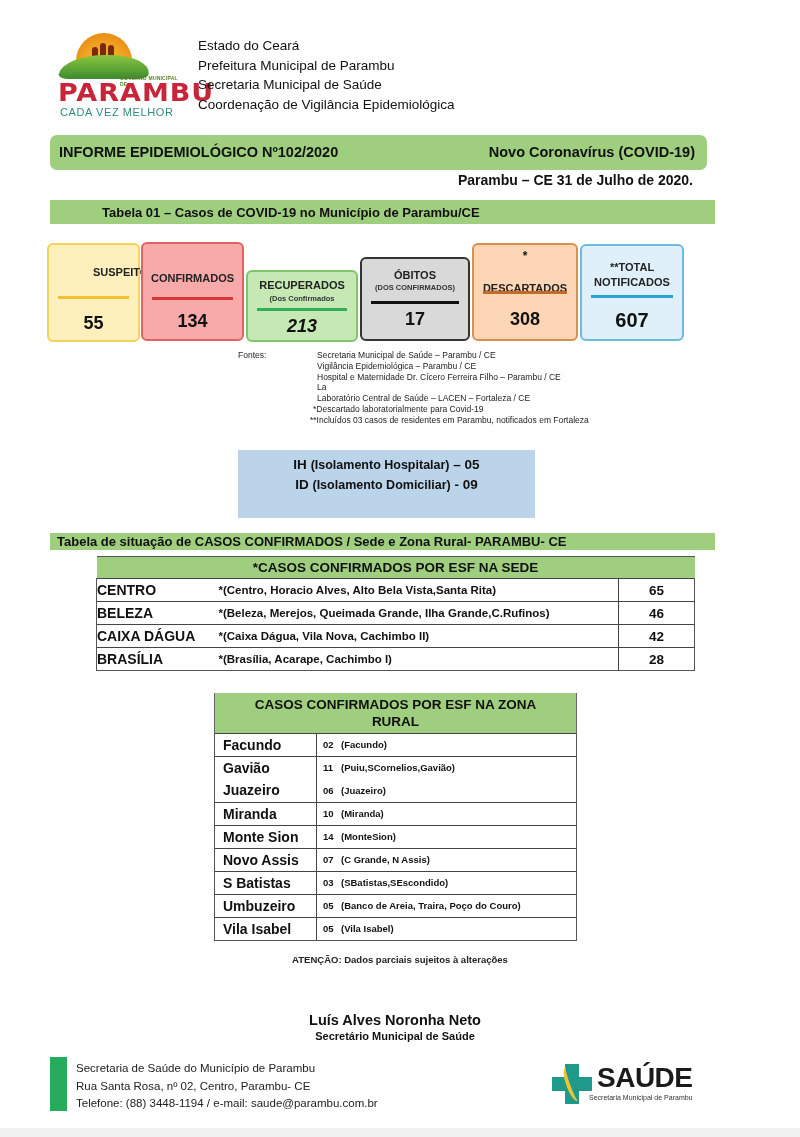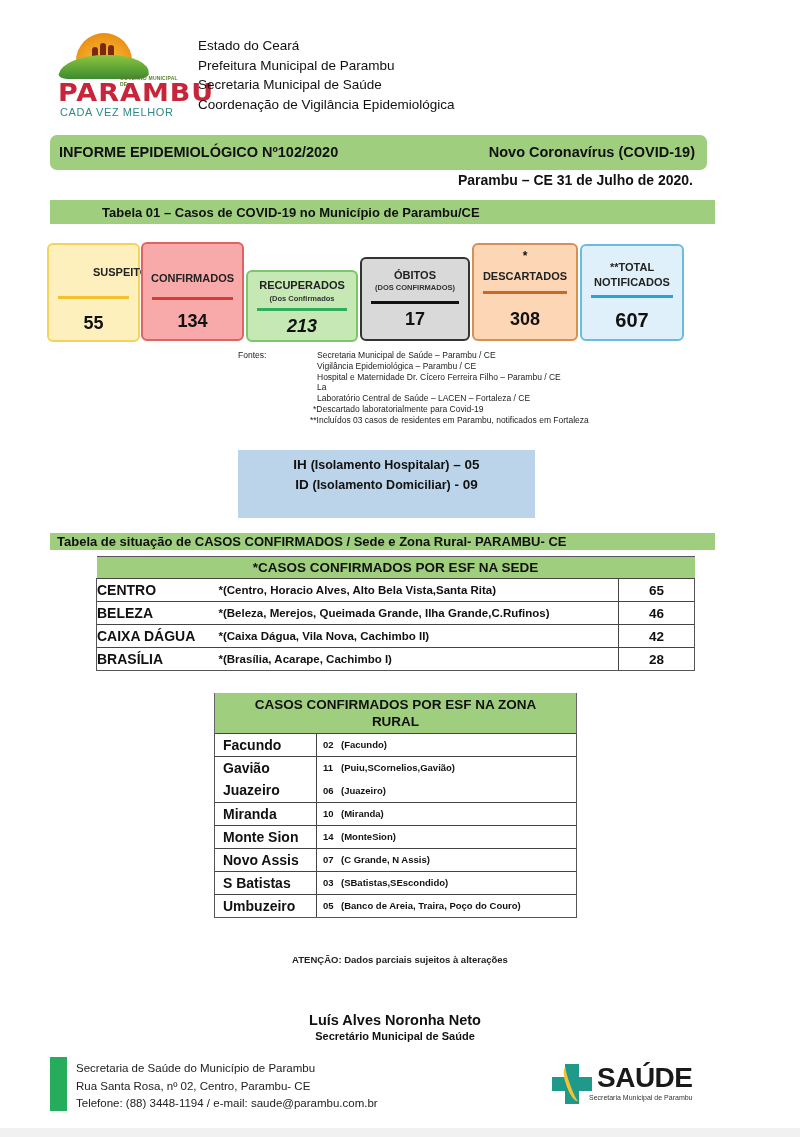--- a/index.html
+++ b/index.html
@@ -51,21 +51,21 @@
   .c-rec .val { top: 44px; font-style: italic; }
 
   .c-obi { left: 360px; top: 257px; width: 110px; height: 84px; background: #d9d9d9; border-color: #333; }
   .c-obi .lbl { margin-top: 10px; }
   .c-obi .sub { margin-top: 2px; }
   .c-obi .rule { top: 42px; background: #111; }
   .c-obi .val { top: 50px; }
 
   .c-desc { left: 472px; top: 243px; width: 106px; height: 98px; background: #fcd6b5; border-color: #d69053; }
   .c-desc .mark { margin-top: 5px; font-weight: bold; font-size: 12px; line-height: 12px; }
-  .c-desc .lbl { margin-top: 8px; }
+  .c-desc .lbl { margin-top: 20px; }
   .c-desc .rule { top: 46px; background: #c56a28; }
   .c-desc .val { top: 64px; }
 
   .c-tot { left: 580px; top: 244px; width: 104px; height: 97px; background: #dff0fa; border-color: #6bbbe0; }
   .c-tot .lbl { margin-top: 14px; line-height: 15px; }
   .c-tot .rule { top: 49px; background: #2aa3d6; }
   .c-tot .val { top: 63px; font-size: 20px; }
 
   
   .fontes-label { position: absolute; left: 238px; top: 350px; font-size: 8.5px; color: #222; }
@@ -289,20 +289,24 @@
       <td class="info"><span class="n">07</span><span>(C Grande, N Assis)</span></td>
     </tr>
     <tr>
       <td class="name">S  Batistas</td>
       <td class="info"><span class="n">03</span><span>(SBatistas,SEscondido)</span></td>
     </tr>
     <tr>
       <td class="name">Umbuzeiro</td>
       <td class="info"><span class="n">05</span><span>(Banco de Areia, Traira, Poço do Couro)</span></td>
     </tr>
+    <tr>
+      <td class="name">Vila Isabel</td>
+      <td class="info"><span class="n">05</span><span>(Vila Isabel)</span></td>
+    </tr>
   </tbody>
 </table>
 
 <div class="atencao">ATENÇÃO: Dados parciais sujeitos à alterações</div>
 
 <div class="sig-name">Luís Alves Noronha Neto</div>
 <div class="sig-role">Secretário Municipal de Saúde</div>
 
 <div class="foot-bar"></div>
 <div class="foot-text">

